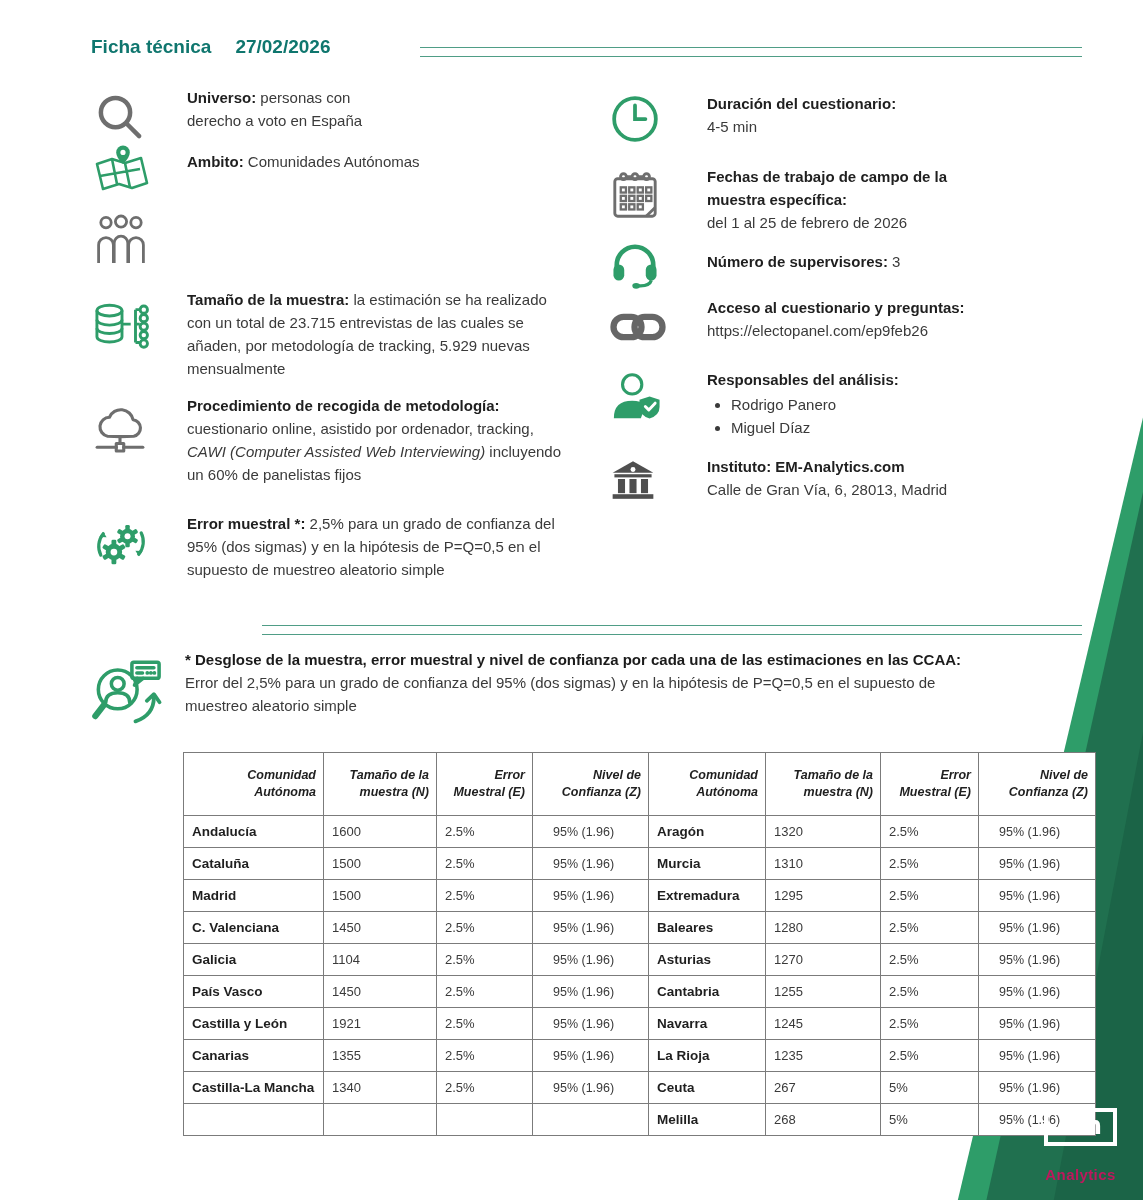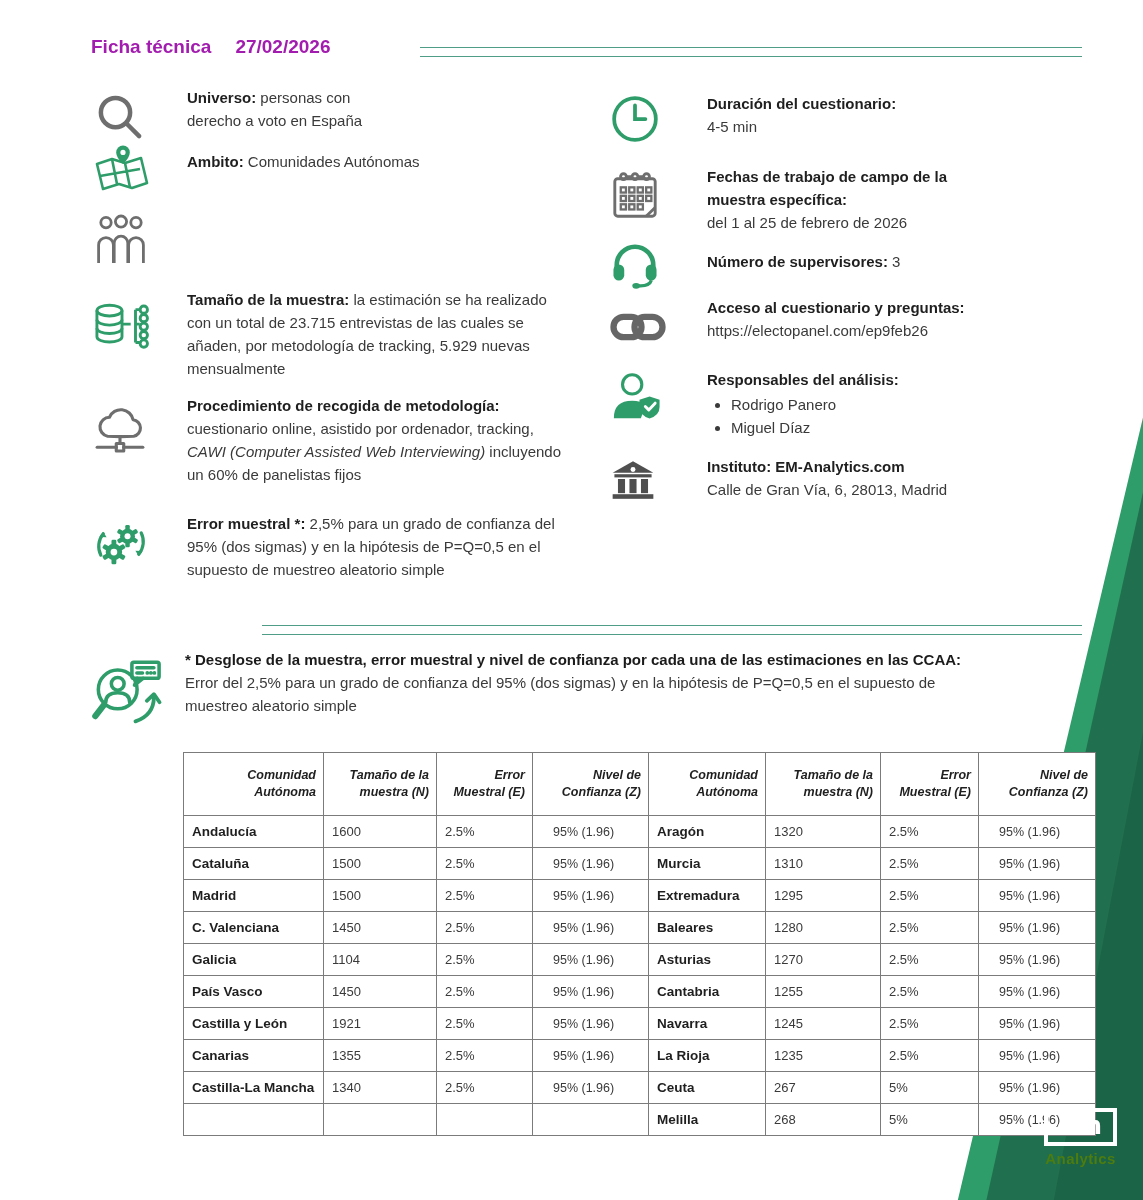--- a/index.html
+++ b/index.html
@@ -5,21 +5,21 @@
   html,body{margin:0;padding:0;background:#ffffff;}
   #page{position:relative;width:1143px;height:1200px;background:#ffffff;overflow:hidden;
         font-family:"Liberation Sans",sans-serif;color:#3a3a3a;}
   
   .wedge{position:absolute;inset:0;z-index:0;}
   .wedge-bright{background:#2e9d69;clip-path:polygon(100% 34.8%,83.8% 100%,100% 100%);}
   .wedge-dark{background:#20704f;clip-path:polygon(100% 41%,86.3% 100%,100% 100%);}
   .wedge-facet{background:#1b6447;clip-path:polygon(100% 61%,92.2% 100%,100% 100%);}
   
   .title-row{position:absolute;left:91px;top:36px;z-index:2;display:flex;gap:24px;
-             font-size:19px;font-weight:bold;color:#a21caf;}
+             font-size:19px;font-weight:bold;color:#0f766e;}
   .divider{position:absolute;height:8px;border-top:1.5px solid #4f9d86;border-bottom:1.5px solid #4f9d86;z-index:1;}
   #divider-top{left:420px;top:47px;width:662px;}
   #divider-mid{left:262px;top:625px;width:820px;}
   
   .sec{position:absolute;display:flex;align-items:flex-start;z-index:2;}
   .sec-left{left:91px;}
   .sec-left .iconbox{width:94px;flex:none;padding-left:2px;}
   .sec-right{left:608px;}
   .sec-right .iconbox{width:97px;flex:none;padding-left:2px;}
   .txt{font-size:15px;line-height:23px;color:#3a3a3a;}
@@ -45,21 +45,21 @@
   th:nth-child(5),td:nth-child(5){width:102px;}
   th:nth-child(6),td:nth-child(6){width:100px;}
   th:nth-child(7),td:nth-child(7){width:83px;}
   th:nth-child(8),td:nth-child(8){width:102px;}
   td:nth-child(1),td:nth-child(5){font-weight:bold;font-size:13.5px;color:#1f1f1f;}
   td:nth-child(4),td:nth-child(8){font-size:12.5px;padding-left:20px;}
   
   #footer-logo{position:absolute;left:1044px;top:1108px;z-index:3;display:flex;flex-direction:column;align-items:center;}
   .em-box{border:4px solid #ffffff;color:#ffffff;font-weight:bold;font-size:25px;line-height:1;
           padding:1px 9px 4px;letter-spacing:2px;font-family:"DejaVu Sans",sans-serif;}
-  .em-sub{color:#4d7c0f;font-weight:bold;font-size:15px;letter-spacing:0.4px;margin-top:4px;}
+  .em-sub{color:#be185d;font-weight:bold;font-size:15px;letter-spacing:0.4px;margin-top:20px;}
   svg{display:block;}
 </style>
 </head>
 <body>
 
 <div id="page">
 
   <div class="wedge wedge-bright"></div>
   <div class="wedge wedge-dark"></div>
   <div class="wedge wedge-facet"></div>

